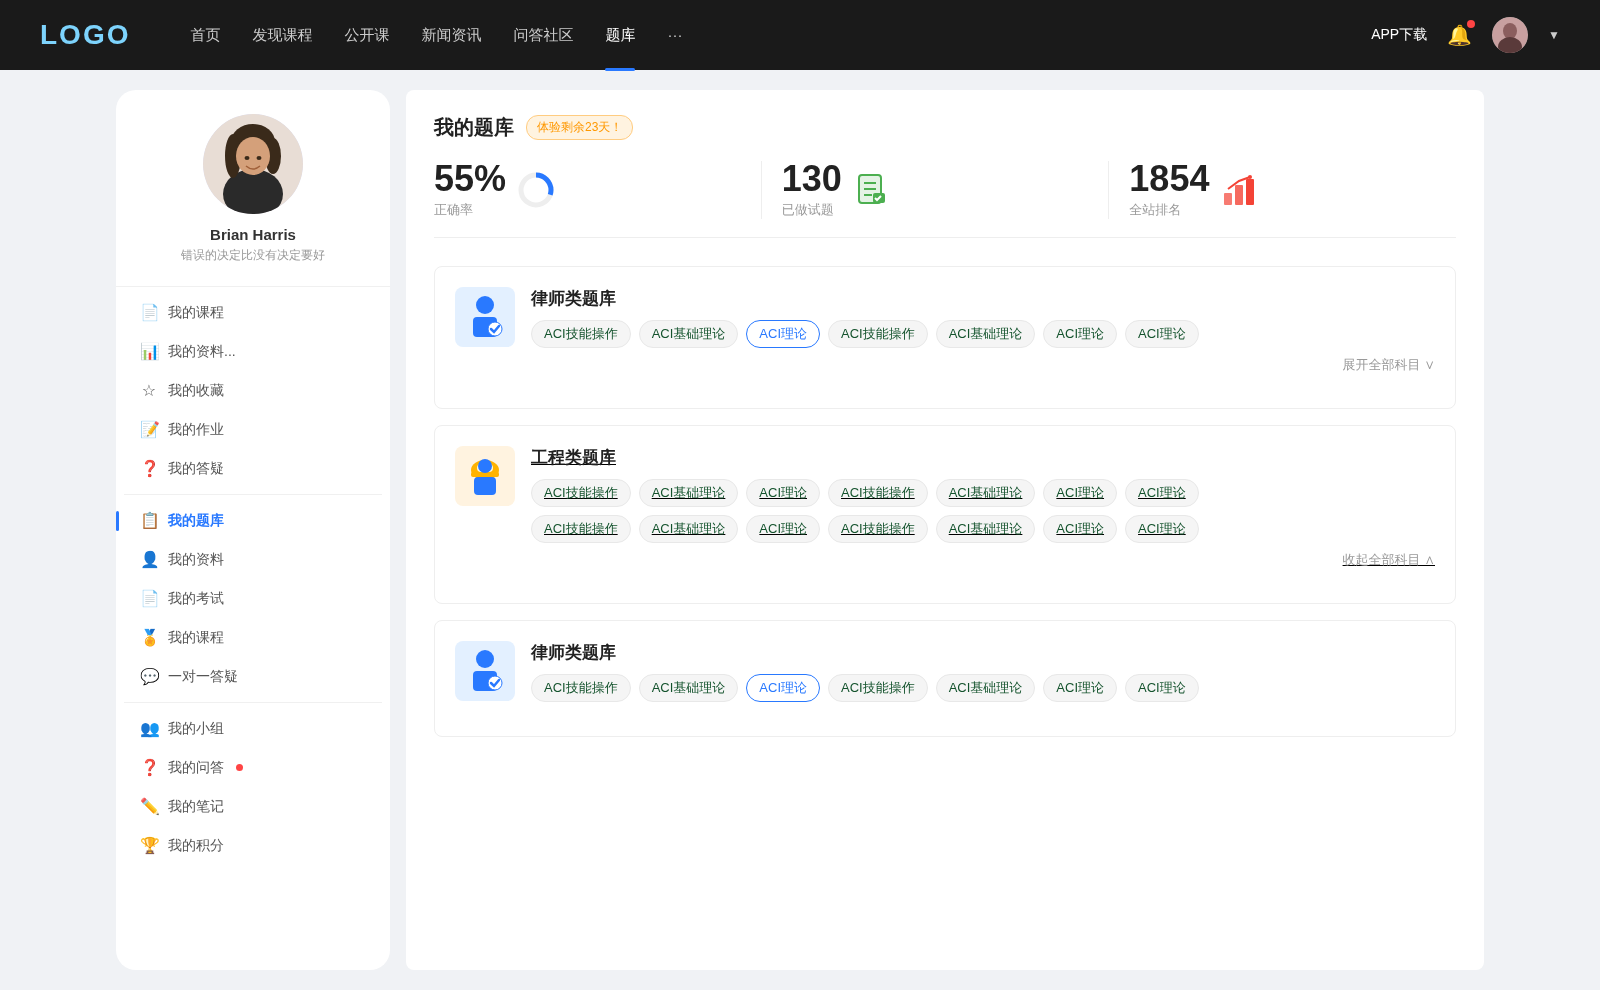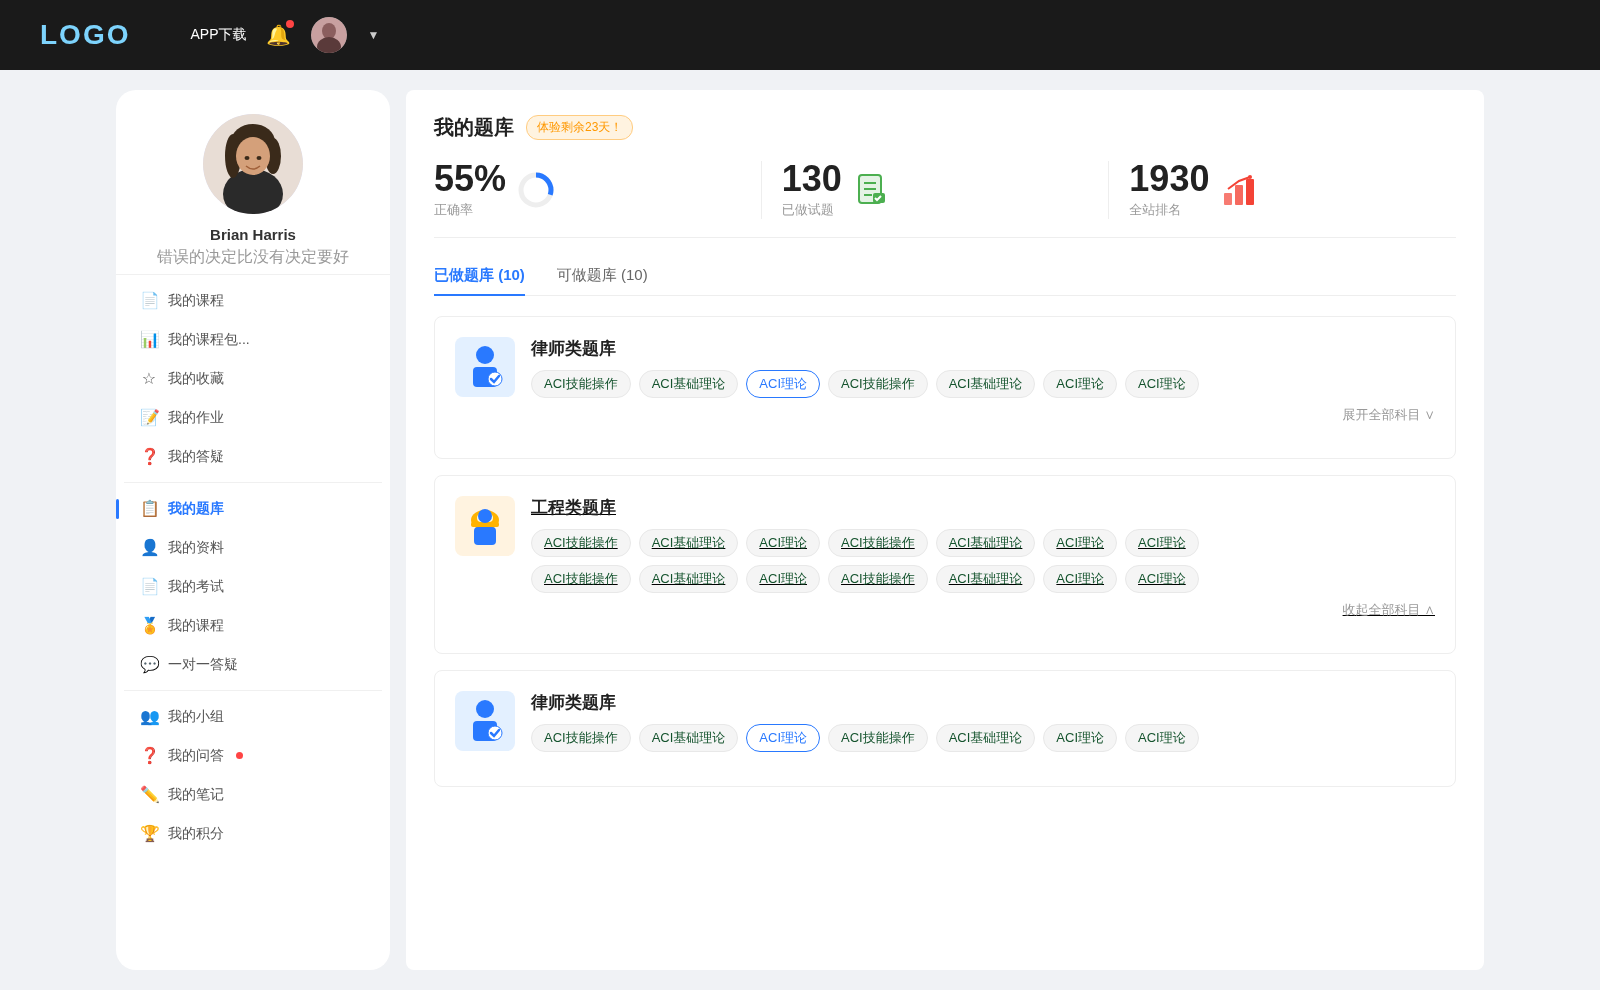--- a/index.html
+++ b/index.html
@@ -107,22 +107,23 @@
       margin-bottom: 12px;
     }
     .sidebar-avatar svg { width: 100%; height: 100%; }
     .sidebar-name {
       font-size: 15px;
       font-weight: 600;
       color: #333;
       margin-bottom: 4px;
     }
     .sidebar-motto {
-      font-size: 16px;
+      font-size: 12px;
       color: #999;
+      margin-bottom: 16px;
     }
     .sidebar-divider {
       width: 100%;
       height: 1px;
       background: #f0f0f0;
       margin: 6px 0;
     }
     .sidebar-menu {
       width: 100%;
       padding: 0 8px;
@@ -316,20 +317,29 @@
     .pie-chart {
       width: 36px;
       height: 36px;
     }
   </style>
 </head>
 <body>
 
 <nav class="navbar">
   <div class="navbar-logo">LOGO</div>
+  <div class="navbar-nav">
+    <span class="nav-item">首页</span>
+    <span class="nav-item">发现课程</span>
+    <span class="nav-item">公开课</span>
+    <span class="nav-item">新闻资讯</span>
+    <span class="nav-item">问答社区</span>
+    <span class="nav-item active">题库</span>
+    <span class="nav-item">···</span>
+  </div>
   <div class="navbar-right">
     <span class="app-download">APP下载</span>
     <div style="position:relative;">
       <span style="font-size:20px; color:#fff;">🔔</span>
       <div class="bell-badge"></div>
     </div>
     <div class="avatar-nav">
       <svg viewBox="0 0 36 36" xmlns="http://www.w3.org/2000/svg">
         <circle cx="18" cy="18" r="18" fill="#c8a0a0"></circle>
         <ellipse cx="18" cy="14" rx="7" ry="8" fill="#8b5e5e"></ellipse>
@@ -364,21 +374,21 @@
     <div class="sidebar-name">Brian Harris</div>
     <div class="sidebar-motto">错误的决定比没有决定要好</div>
     <div class="sidebar-divider"></div>
     <div class="sidebar-menu">
       <div class="sidebar-menu-item">
         <span class="menu-icon">📄</span>
         <span>我的课程</span>
       </div>
       <div class="sidebar-menu-item">
         <span class="menu-icon">📊</span>
-        <span>我的课程包...</span>
+        <span>我的资料...</span>
       </div>
       <div class="sidebar-menu-item">
         <span class="menu-icon">☆</span>
         <span>我的收藏</span>
       </div>
       <div class="sidebar-menu-item">
         <span class="menu-icon">📝</span>
         <span>我的作业</span>
       </div>
       <div class="sidebar-menu-item">
@@ -463,39 +473,35 @@
             <line x1="9" y1="22" x2="17" y2="22" stroke="#4caf50" stroke-width="2"></line>
             <rect x="18" y="20" width="12" height="10" rx="2" fill="#4caf50"></rect>
             <polyline points="20,25 22,27 26,23" stroke="white" stroke-width="2" fill="none"></polyline>
           </svg>
         </div>
       </div>
 
 
       <div class="stat-item">
         <div>
-          <div class="stat-number">1930</div>
+          <div class="stat-number">1854</div>
           <div class="stat-label">全站排名</div>
         </div>
         <div class="stat-icon">
           <svg width="34" height="34" viewBox="0 0 34 34">
             <rect x="2" y="20" width="8" height="12" rx="1" fill="#f44336" opacity="0.7"></rect>
             <rect x="13" y="12" width="8" height="20" rx="1" fill="#f44336" opacity="0.8"></rect>
             <rect x="24" y="6" width="8" height="26" rx="1" fill="#f44336"></rect>
             <polyline points="6,16 17,8 28,4" stroke="#f44336" stroke-width="2" fill="none"></polyline>
             <circle cx="28" cy="4" r="2" fill="#f44336"></circle>
           </svg>
         </div>
       </div>
     </div>
 
-    <div class="tabs-row">
-      <div class="tab-item active">已做题库 (10)</div>
-      <div class="tab-item">可做题库 (10)</div>
-    </div>
 
     <div class="quiz-section">
       <div class="quiz-section-header">
         <div class="quiz-icon-wrap">
           <svg width="40" height="44" viewBox="0 0 40 44">
 
             <circle cx="20" cy="10" r="9" fill="#2979ff"></circle>
             <rect x="8" y="22" width="24" height="20" rx="4" fill="#2979ff"></rect>
 
             <circle cx="30" cy="34" r="7" fill="white" stroke="#2979ff" stroke-width="1"></circle>

